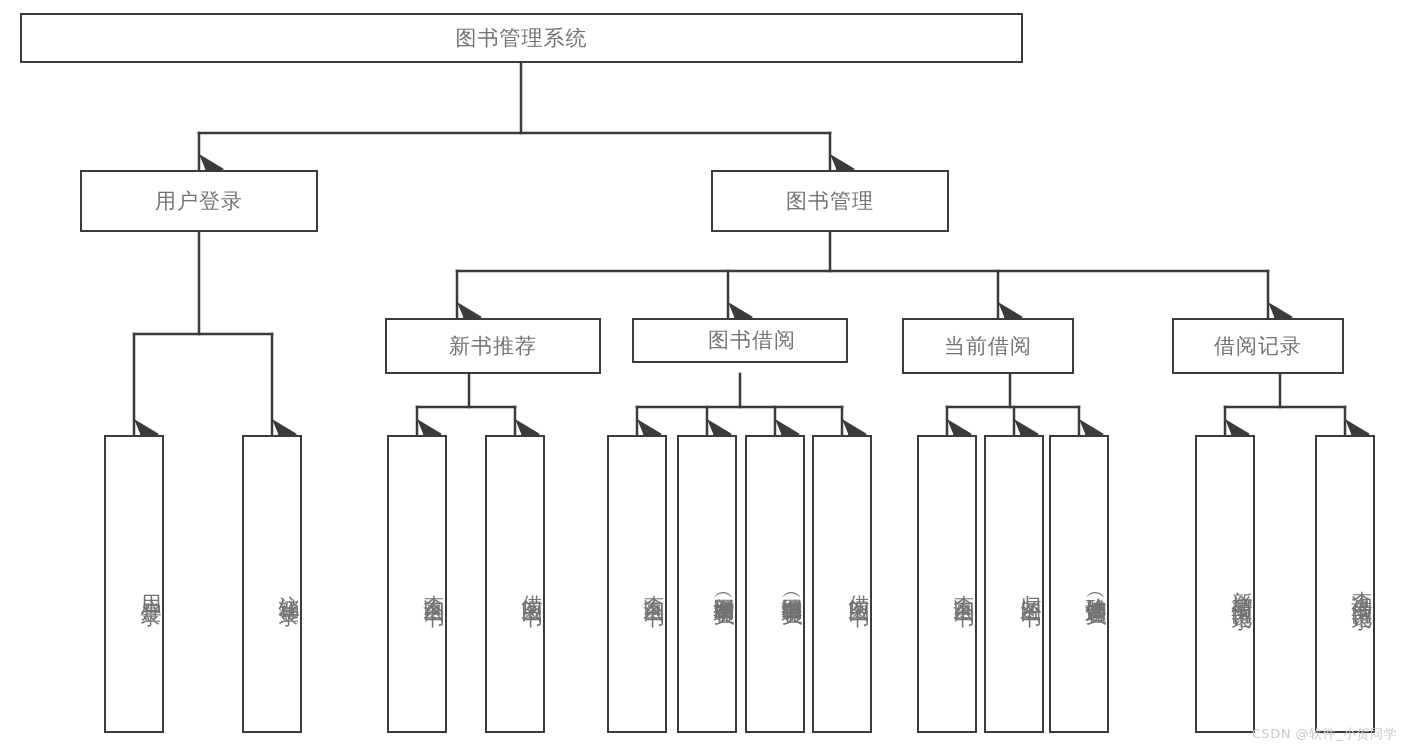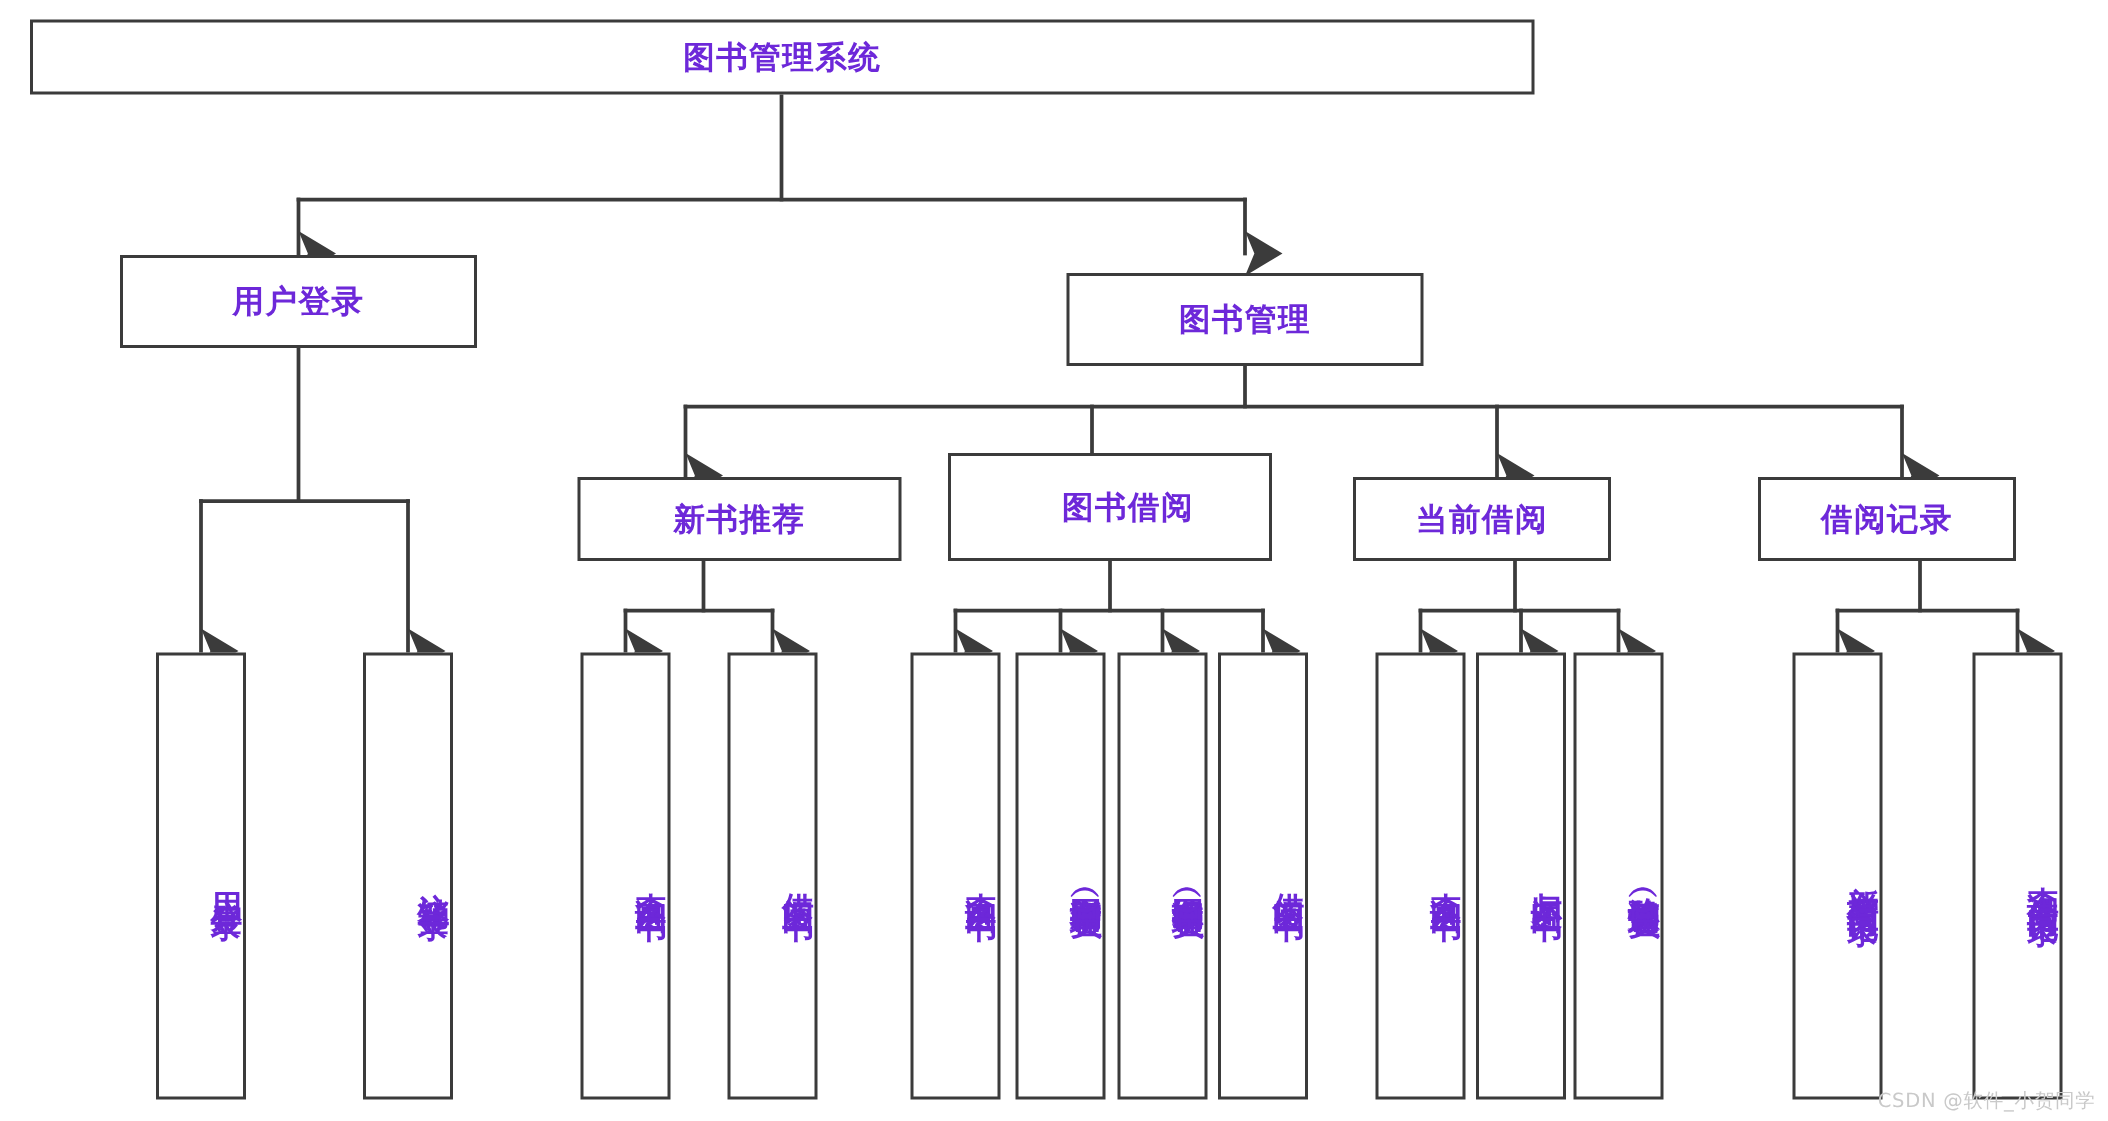--- a/index.html
+++ b/index.html
@@ -25,22 +25,21 @@
     height: 747px;
   }
   .node {
     position: absolute;
     box-sizing: border-box;
     background: #ffffff;
     border: 2.5px solid #3b3b3b;
     display: flex;
     align-items: center;
     justify-content: center;
-    color: #6d28d9;
-    font-weight: bold;
+    color: #737373;
   }
   .node.horiz {
     font-size: 21px;
     letter-spacing: 1px;
   }
   .node.vert {
     writing-mode: vertical-rl;
     text-orientation: upright;
     font-size: 21px;
     letter-spacing: 4px;
@@ -117,28 +116,28 @@
       </g>
   </svg>
 
   <div class="node horiz" id="node-root" style="left: 20px; top: 13px; width: 1003px; height: 50px;">
     <span class="node-label">图书管理系统</span>
   </div>
 
   <div class="node horiz" id="node-user-login" style="left: 80px; top: 170px; width: 238px; height: 62px;">
     <span class="node-label">用户登录</span>
   </div>
-  <div class="node horiz" id="node-book-management" style="left: 711px; top: 182px; width: 238px; height: 62px;">
+  <div class="node horiz" id="node-book-management" style="left: 711px; top: 170px; width: 238px; height: 62px;">
     <span class="node-label">图书管理</span>
   </div>
 
   <div class="node horiz" id="node-new-book-recommend" style="left: 361px; top: 318px; width: 216px; height: 56px; margin-left: 24px;">
     <span class="node-label">新书推荐</span>
   </div>
-  <div class="node horiz" id="node-book-borrow" style="left: 632px; top: 302px; width: 216px; height: 72px; padding-left: 24px;">
+  <div class="node horiz" id="node-book-borrow" style="left: 632px; top: 318px; width: 216px; height: 45px; padding-left: 24px;">
     <span class="node-label">图书借阅</span>
   </div>
   <div class="node horiz" id="node-current-borrow" style="left: 902px; top: 318px; width: 172px; height: 56px;">
     <span class="node-label">当前借阅</span>
   </div>
   <div class="node horiz" id="node-borrow-record" style="left: 1172px; top: 318px; width: 172px; height: 56px;">
     <span class="node-label">借阅记录</span>
   </div>
 
   <div id="leaf-container">

